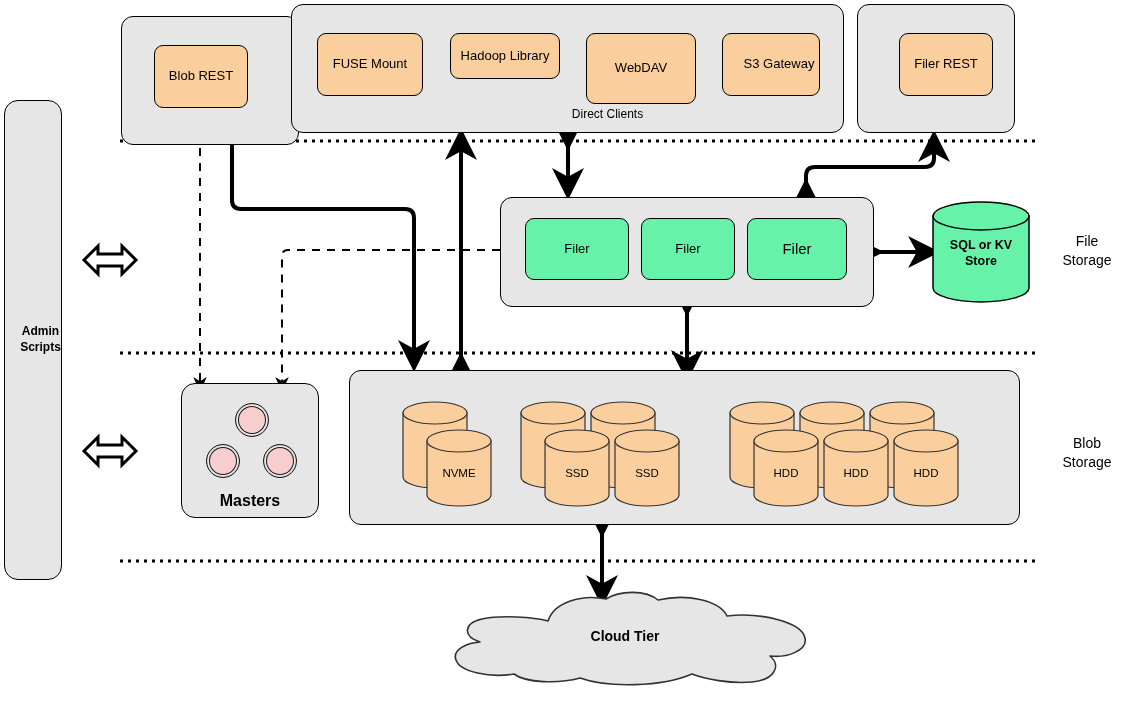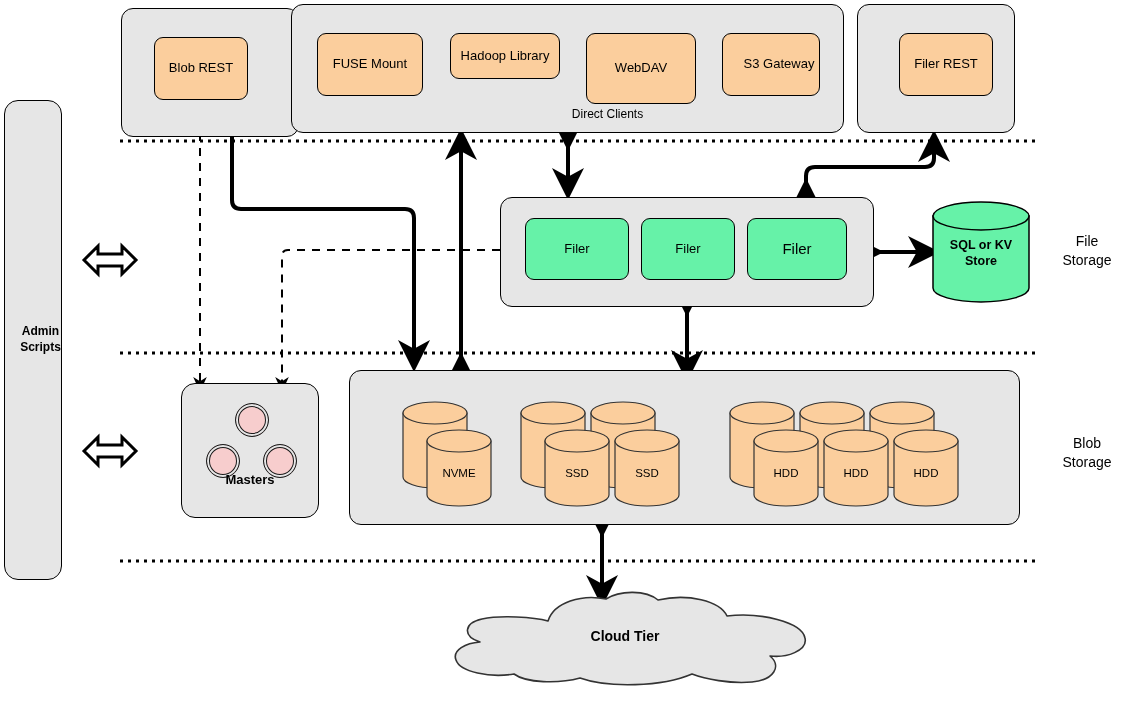--- a/index.html
+++ b/index.html
@@ -112,21 +112,21 @@
     </g>
   </svg>
 
   <div class="abs group" id="admin-scripts" style="left:4px;top:100px;width:58px;height:480px;border-radius:14px;">
     <div style="transform:none;margin-left:15px;">
       <div>Admin</div>
       <div>Scripts</div>
     </div>
   </div>
 
-  <div class="abs group" style="left:121px;top:8px;width:178px;height:129px;">
+  <div class="abs group" style="left:121px;top:16px;width:178px;height:129px;">
     <div class="abs node-orange" style="left:32px;top:28px;width:94px;height:63px;">
       <span>Blob REST</span>
     </div>
   </div>
 
   <div class="abs group" style="left:291px;top:4px;width:553px;height:129px;">
     <div class="abs node-orange" style="left:25px;top:28px;width:106px;height:63px;">
       <span>FUSE Mount</span>
     </div>
     <div class="abs node-orange" style="left:158px;top:28px;width:110px;height:46px;">
@@ -173,21 +173,21 @@
 
   <div class="side-label" style="left:1055px;top:232px;width:64px;">
     <div>File</div>
     <div>Storage</div>
   </div>
 
   <div class="abs group" style="left:181px;top:383px;width:138px;height:135px;border-radius:14px;">
     <div class="master-dot" style="left:53px;top:19px;width:32px;height:32px;"></div>
     <div class="master-dot" style="left:24px;top:60px;width:32px;height:32px;"></div>
     <div class="master-dot" style="left:81px;top:60px;width:32px;height:32px;"></div>
-    <div class="caption bold" style="top:88px;font-size:13px;">Masters</div>
+    <div class="caption bold" style="top:108px;font-size:16px;">Masters</div>
   </div>
 
   <div class="abs group" style="left:349px;top:370px;width:671px;height:155px;">
 
     <div class="cyl" style="left:52px;top:30px;">
       <svg width="66" height="88" viewBox="0 0 66 88">
         <path d="M1,12 L1,76 A32,11 0 0 0 65,76 L65,12 z" fill="#fbce9d" stroke="#333" stroke-width="1.2"></path>
         <ellipse cx="33" cy="12" rx="32" ry="11" fill="#fbce9d" stroke="#333" stroke-width="1.2"></ellipse>
       </svg>
     </div>

